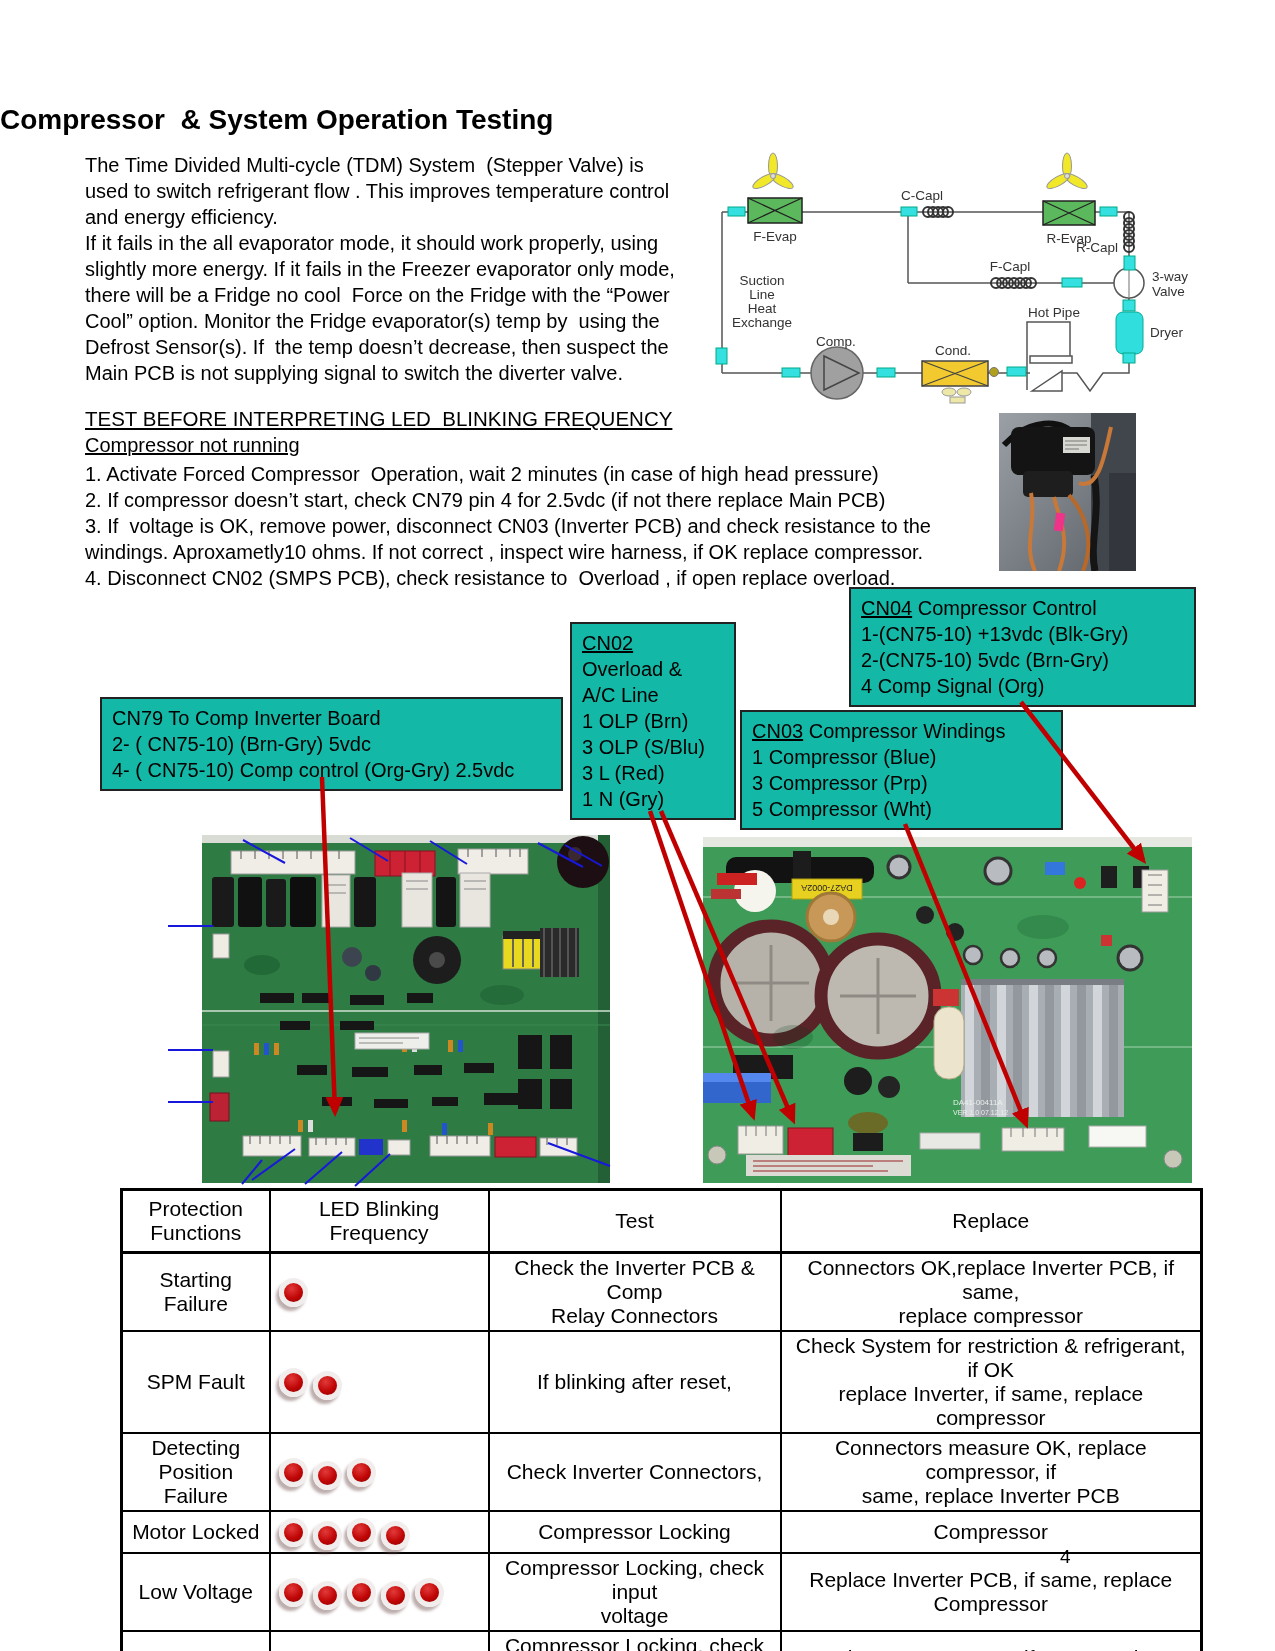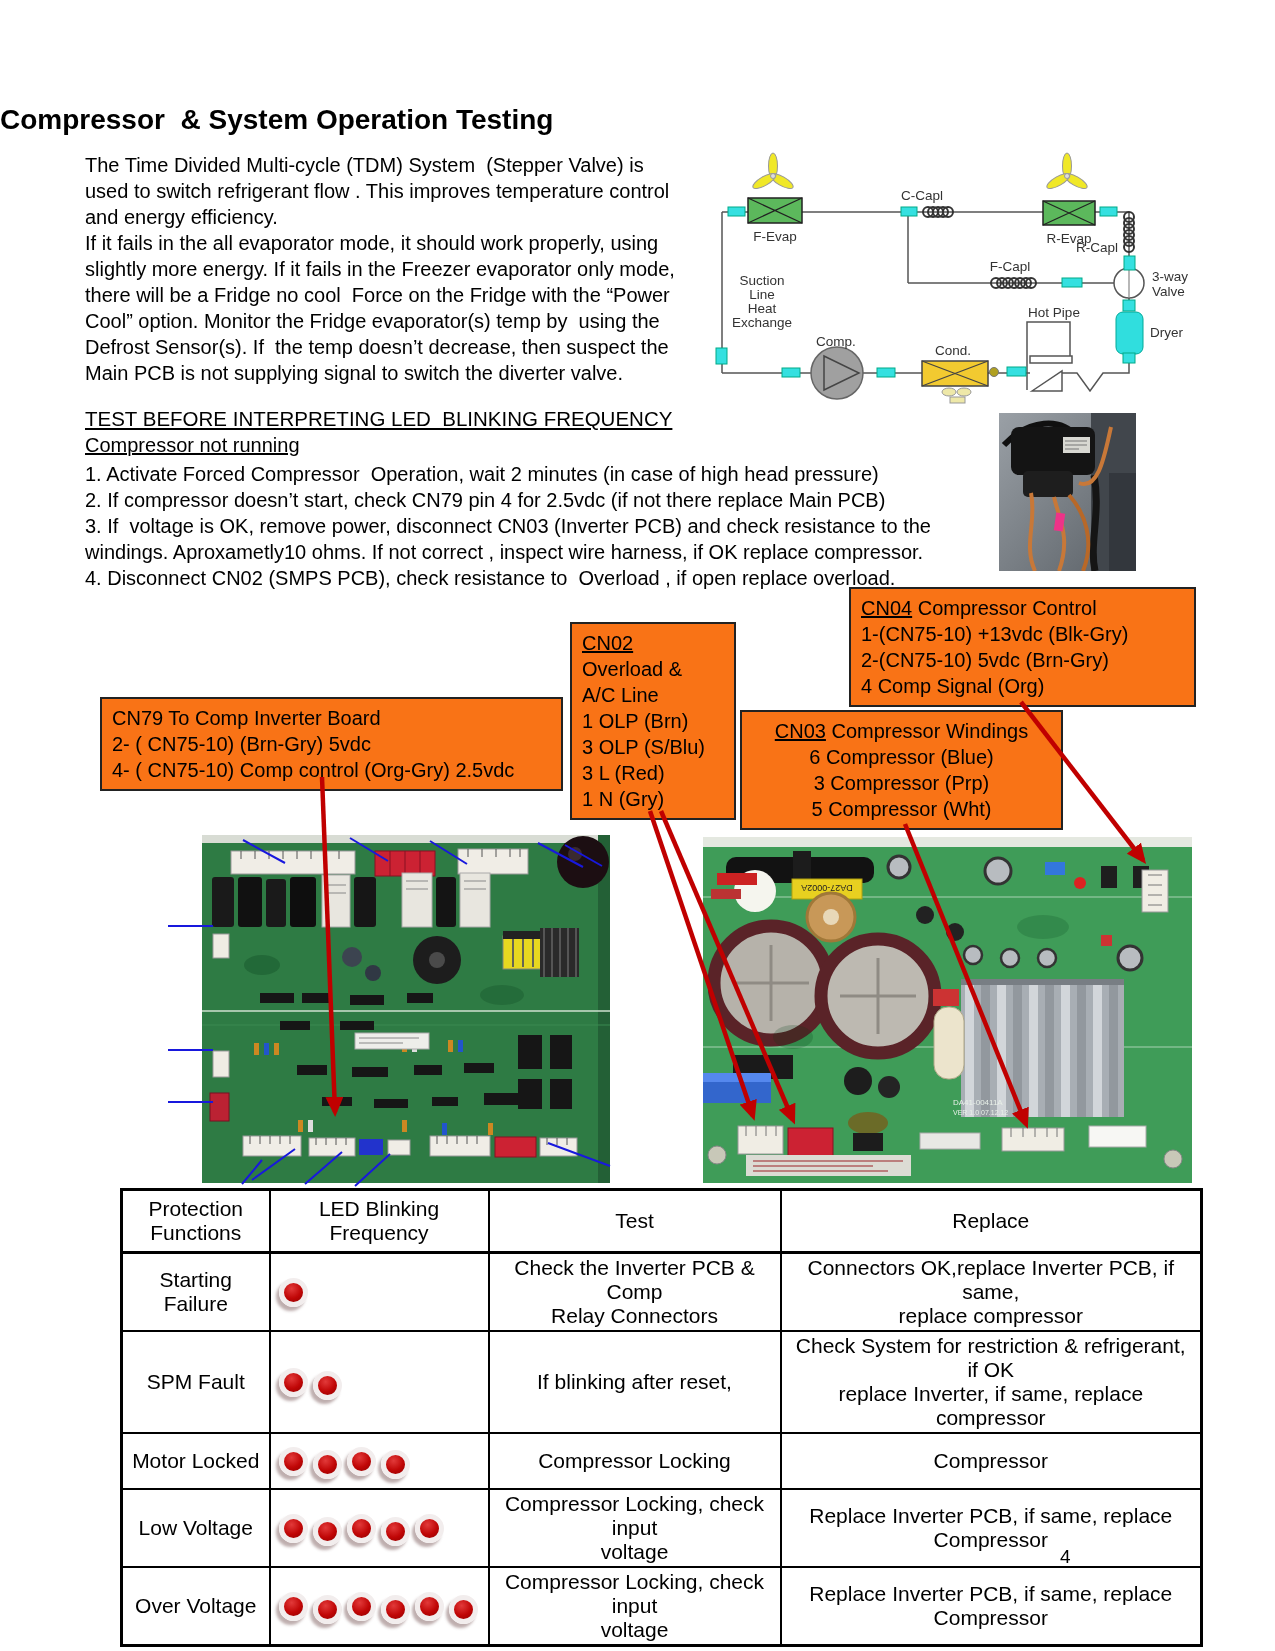--- a/index.html
+++ b/index.html
@@ -5,27 +5,27 @@
   html,body{margin:0;padding:0;}
   body{width:1275px;height:1651px;position:relative;background:#fff;
        font-family:"Liberation Sans",sans-serif;color:#000;overflow:hidden;}
   .abs{position:absolute;}
   .pre{white-space:pre-wrap;}
   #title{left:0;top:104px;width:1275px;text-align:left;font-size:28px;font-weight:bold;white-space:pre;}
   #intro{left:85px;top:152px;width:660px;font-size:20px;line-height:26px;}
   #test-heading{left:85px;top:407px;font-size:20.5px;text-decoration:underline;}
   #test-sub{left:85px;top:434px;font-size:20px;text-decoration:underline;}
   #test-steps{left:85px;top:461px;width:900px;font-size:20px;line-height:26px;}
-  .callout{position:absolute;background:#f97316;border:2px solid #222;
+  .callout{position:absolute;background:#14b8a6;border:2px solid #222;
            font-size:20px;line-height:26px;padding:6px 10px;}
   .callout .u{text-decoration:underline;}
   #cn79{left:100px;top:687px;width:439px;margin-top:10px;}
   #cn02{left:570px;top:622px;width:142px;}
   #cn04{left:849px;top:587px;width:323px;}
-  #cn03{left:740px;top:710px;width:299px;text-align:center;}
+  #cn03{left:740px;top:710px;width:299px;}
   .photo{position:absolute;overflow:hidden;}
   #pcb-left{left:202px;top:835px;width:408px;height:348px;}
   #pcb-right{left:703px;top:837px;width:489px;height:346px;}
   #photo-comp{left:999px;top:413px;width:137px;height:158px;}
   #diagram{left:660px;top:148px;width:540px;height:256px;}
   #overlay{left:0;top:0;width:1275px;height:1651px;pointer-events:none;z-index:30;}
   #fault-table{position:absolute;left:120px;top:1188px;width:1080px;
         border-collapse:collapse;border:3px solid #000;table-layout:fixed;font-size:21px;}
   #fault-table th,#fault-table td{border:2px solid #000;text-align:center;vertical-align:middle;
         padding:2px 8px;font-weight:normal;white-space:pre-line;}
@@ -213,21 +213,21 @@
 4- ( CN75-10) Comp control (Org-Gry) 2.5vdc</div>
 <div id="cn02" class="callout"><span class="u">CN02</span><div class="pre">Overload &amp;
 A/C Line
 1 OLP (Brn)
 3 OLP (S/Blu)
 3 L (Red)
 1 N (Gry)</div></div>
 <div id="cn04" class="callout"><span class="u">CN04</span><span> Compressor Control</span><div class="pre">1-(CN75-10) +13vdc (Blk-Gry)
 2-(CN75-10) 5vdc (Brn-Gry)
 4 Comp Signal (Org)</div></div>
-<div id="cn03" class="callout"><span class="u">CN03</span><span> Compressor Windings</span><div class="pre">6 Compressor (Blue)
+<div id="cn03" class="callout"><span class="u">CN03</span><span> Compressor Windings</span><div class="pre">1 Compressor (Blue)
 3 Compressor (Prp)
 5 Compressor (Wht)</div></div>
 
 <div id="pcb-left" class="photo">
   <svg width="408" height="348" viewBox="0 0 408 348">
     <rect width="408" height="348" fill="#2e7b44"></rect>
     <rect x="0" y="0" width="408" height="8" fill="#d8dcd4"></rect>
     <rect x="396" y="0" width="12" height="348" fill="#236036"></rect>
     <path d="M0,176 H408" stroke="#cfe0cf" stroke-width="1.5"></path>
     <path d="M0,190 H408" stroke="#3b8a50" stroke-width="1"></path>
@@ -462,20 +462,28 @@
   </tr>
 
   <tr>
     <td>SPM Fault</td>
     <td class="ledcell"><div class="leds"><span class="led"></span><span class="led"></span></div></td>
     <td>If blinking after reset,</td>
     <td>Check System for restriction &amp; refrigerant, if OK
 replace Inverter, if same, replace compressor</td>
   </tr>
 
+  <tr>
+    <td>Detecting
+Position Failure</td>
+    <td class="ledcell"><div class="leds"><span class="led"></span><span class="led"></span><span class="led"></span></div></td>
+    <td>Check Inverter Connectors,</td>
+    <td>Connectors measure OK, replace compressor, if
+same, replace Inverter PCB</td>
+  </tr>
 
   <tr>
     <td>Motor Locked</td>
     <td class="ledcell"><div class="leds"><span class="led"></span><span class="led"></span><span class="led"></span><span class="led"></span></div></td>
     <td>Compressor Locking</td>
     <td>Compressor</td>
   </tr>
 
   <tr>
     <td>Low Voltage</td>

